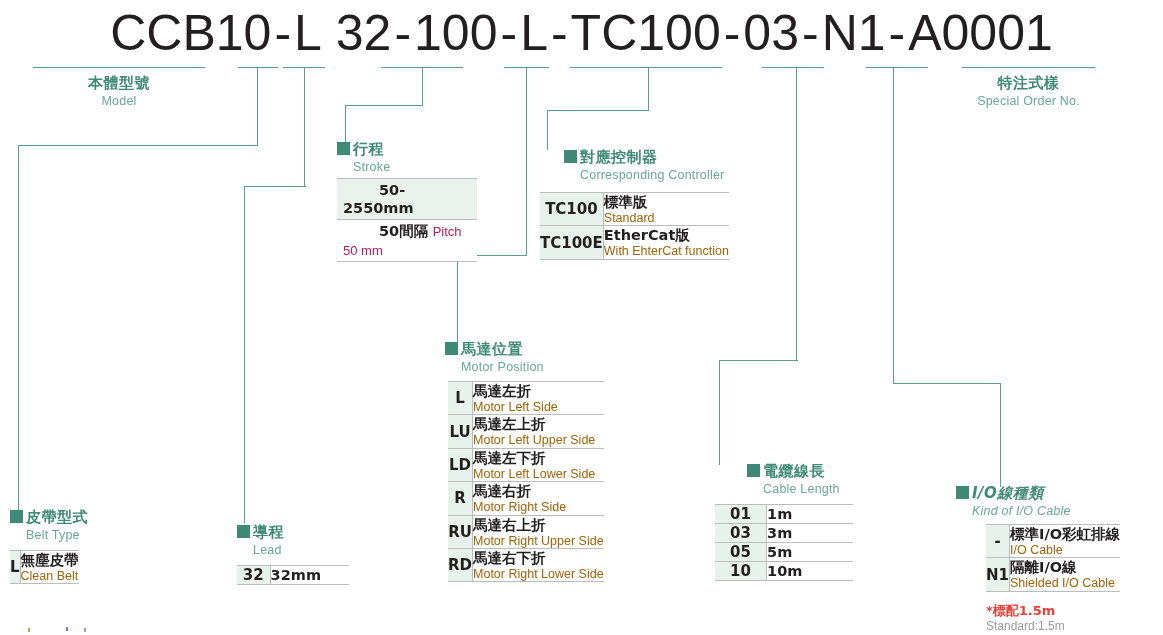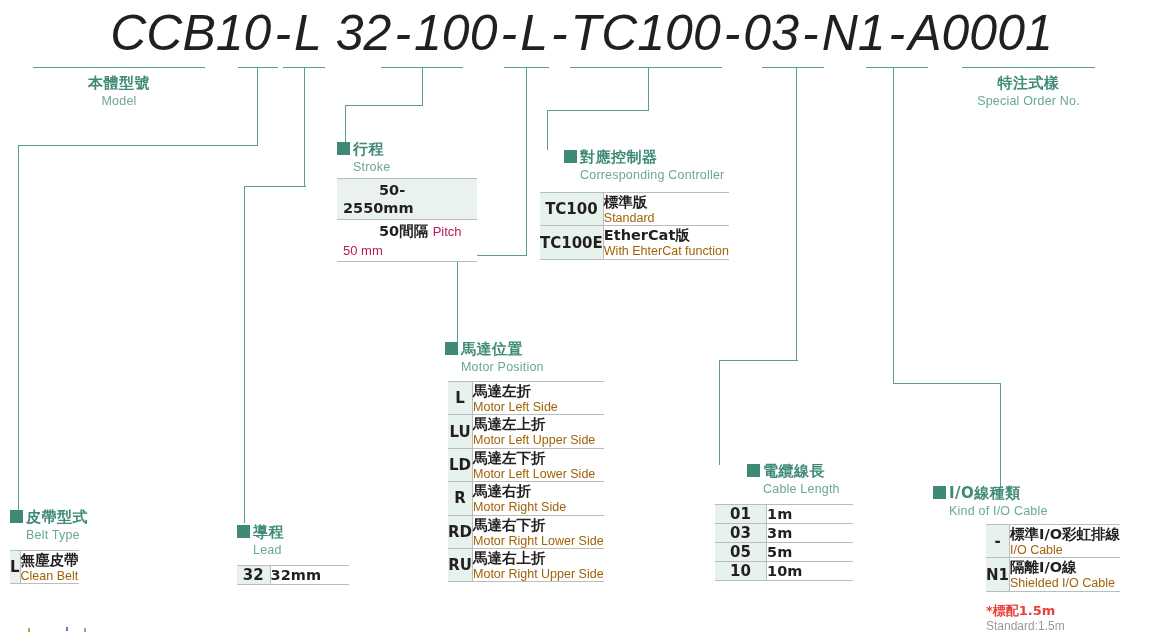--- a/index.html
+++ b/index.html
@@ -9,21 +9,21 @@
     overflow:hidden;
   }
 
   
   #model-code{
     position:absolute;left:0;top:4px;width:1163px;
     text-align:center;
     font-size:50px;font-weight:300;color:#231f20;
     letter-spacing:0px;white-space:nowrap;
   }
-  #model-code span{display:inline-block;font-style:italic;}
+  #model-code span{display:inline-block;}
   .seg-dash{padding:0 3px;}
 
   
   .hline{position:absolute;height:0;border-top:1.6px solid #5b9e8b;}
   .vline{position:absolute;width:0;border-left:1.6px solid #5b9e8b;}
 
   
   .sect{position:absolute;}
   .sq{
     display:inline-block;width:13px;height:13px;background:#3f8a77;
@@ -204,31 +204,31 @@
     </td>
   </tr>
   <tr>
     <td class="code">R</td>
     <td class="desc">
       <span class="d-cn">馬達右折</span>
       <span class="d-en">Motor Right Side</span>
     </td>
   </tr>
   <tr>
+    <td class="code">RU</td>
+    <td class="desc">
+      <span class="d-cn">馬達右上折</span>
+      <span class="d-en">Motor Right Upper Side</span>
+    </td>
+  </tr>
+  <tr>
     <td class="code">RD</td>
     <td class="desc">
       <span class="d-cn">馬達右下折</span>
       <span class="d-en">Motor Right Lower Side</span>
-    </td>
-  </tr>
-  <tr>
-    <td class="code">RU</td>
-    <td class="desc">
-      <span class="d-cn">馬達右上折</span>
-      <span class="d-en">Motor Right Upper Side</span>
     </td>
   </tr>
 </tbody>
   </table>
 
 <div class="sect" style="left:747px;top:462px;">
   <span class="sq"></span><span class="cn">電纜線長</span>
   <span class="en ind">Cable Length</span>
 </div>
 <table class="opt" style="left:715px;top:504px;width:138px;">
@@ -245,21 +245,21 @@
     <td class="code">05</td>
     <td class="desc"><span class="d-one">5m</span></td>
   </tr>
   <tr>
     <td class="code">10</td>
     <td class="desc"><span class="d-one">10m</span></td>
   </tr>
 </tbody>
   </table>
 
-<div class="sect" style="left:933px;top:484px;">
+<div class="sect" style="left:956px;top:484px;font-style:italic;">
   <span class="sq"></span><span class="cn">I/O線種類</span>
   <span class="en ind">Kind of I/O Cable</span>
 </div>
 <table class="opt" style="left:986px;top:524px;">
   <tbody>
       <tr>
     <td class="code">-</td>
     <td class="desc">
       <span class="d-cn">標準I/O彩虹排線</span>
       <span class="d-en">I/O Cable</span>

